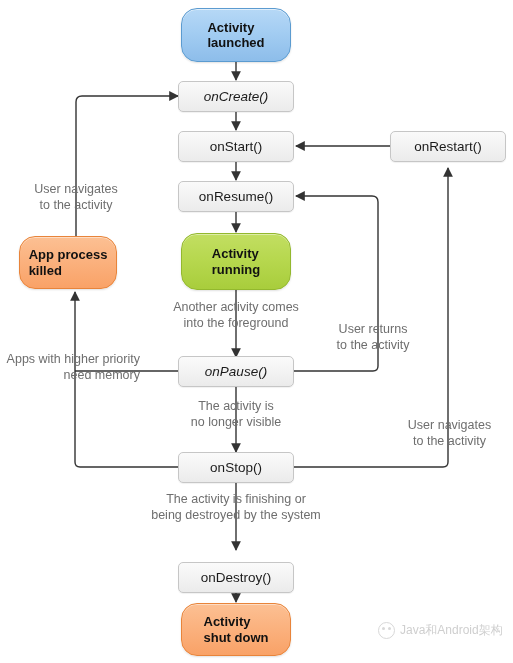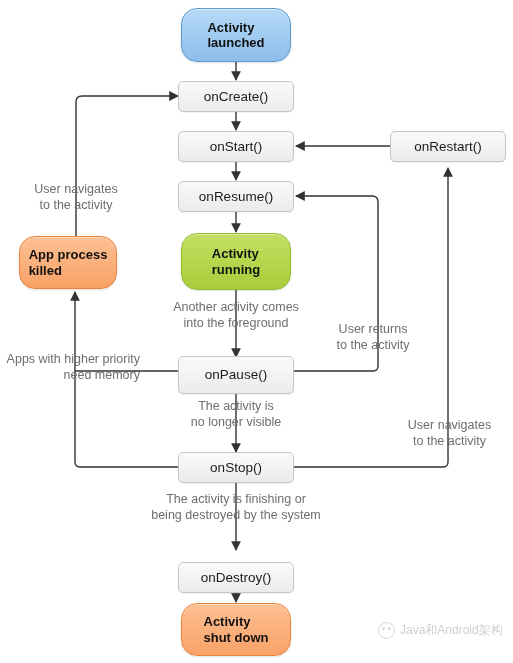--- a/index.html
+++ b/index.html
@@ -92,21 +92,21 @@
 
       <path d="M 390 146 L 296 146" marker-end="url(#ah)"></path>
     </g>
   </svg>
 
   <div class="node pill blue" style="left:181px;top:8px;width:110px;height:54px;">
     <span style="white-space:pre-line">Activity
 launched</span>
   </div>
 
-  <div class="node method" style="left:178px;top:81px;width:116px;height:31px;">
+  <div class="node method" style="left:178px;top:81px;width:116px;height:31px;font-style:italic;">
     <span>onCreate()</span>
   </div>
 
   <div class="node method" style="left:178px;top:131px;width:116px;height:31px;">
     <span>onStart()</span>
   </div>
 
   <div class="node method" style="left:178px;top:181px;width:116px;height:31px;">
     <span>onResume()</span>
   </div>
@@ -114,21 +114,21 @@
   <div class="node pill green" style="left:181px;top:233px;width:110px;height:57px;">
     <span style="white-space:pre-line">Activity
 running</span>
   </div>
 
   <div class="node pill orange" style="left:19px;top:236px;width:98px;height:53px;">
     <span style="white-space:pre-line">App process
 killed</span>
   </div>
 
-  <div class="node method" style="left:178px;top:356px;width:116px;height:38px;">
+  <div class="node method" style="left:178px;top:356px;width:116px;height:31px;font-style:italic;">
     <span>onPause()</span>
   </div>
 
   <div class="node method" style="left:178px;top:452px;width:116px;height:31px;">
     <span>onStop()</span>
   </div>
 
   <div class="node method" style="left:390px;top:131px;width:116px;height:31px;">
     <span>onRestart()</span>
   </div>

